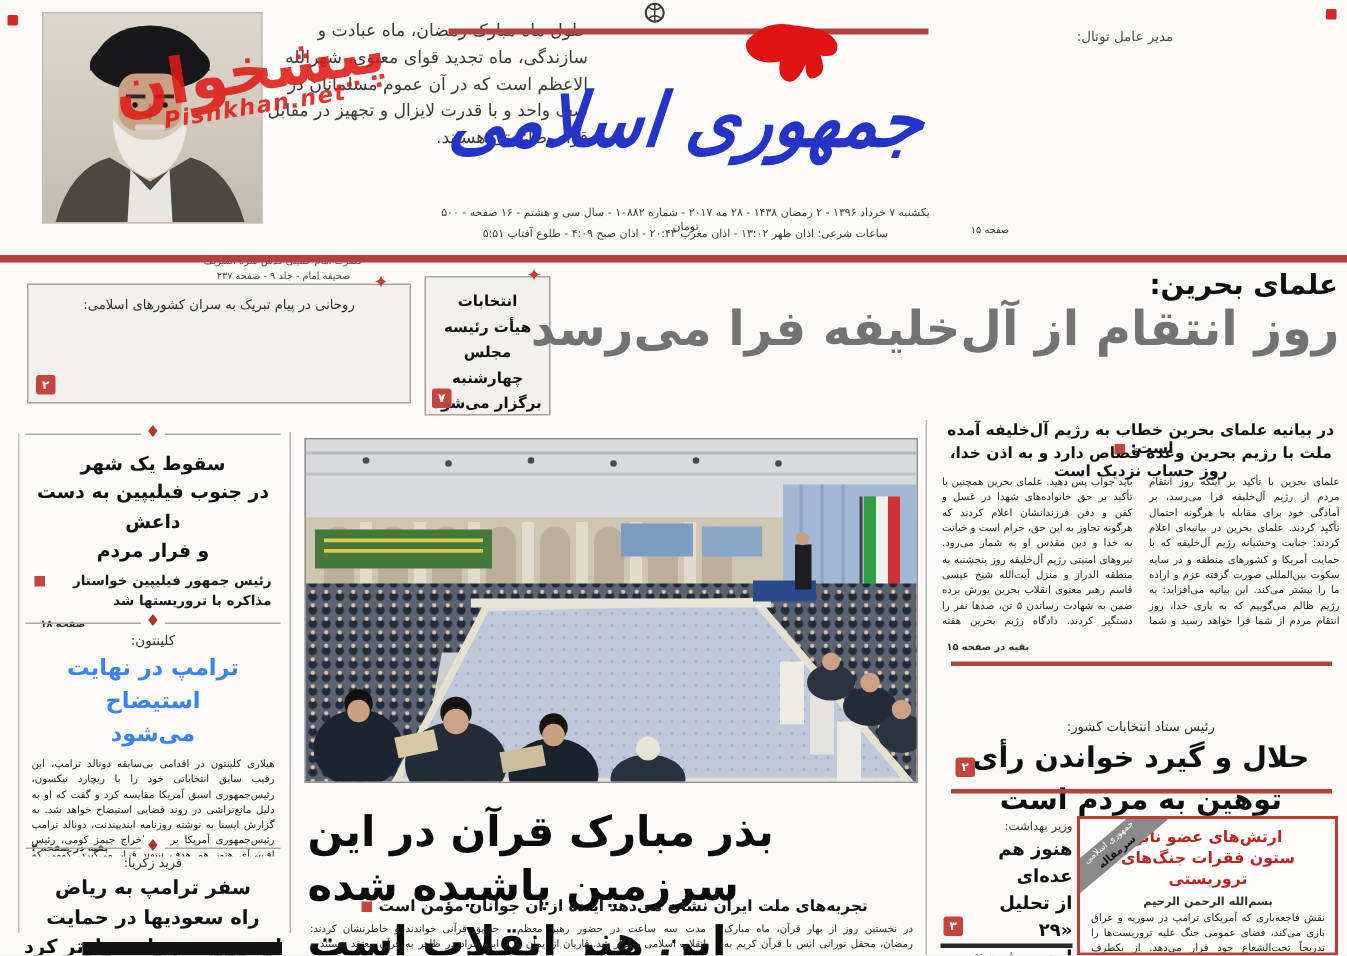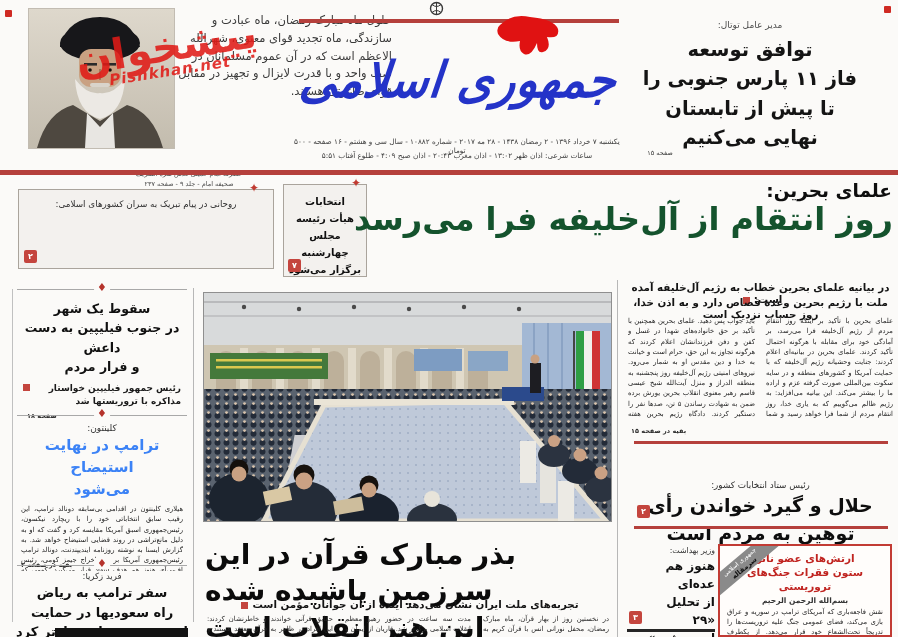--- a/index.html
+++ b/index.html
@@ -38,21 +38,21 @@
   #rouhani-box .kicker { font-size:8.8px; color:#2e2e2e; margin-top:9px; }
   #rouhani-box .headline { font-size:16.5px; font-weight:bold; line-height:1.45; margin-top:2px; color:#101010; }
   #majlis-box { left:283px; top:184px; width:84px; height:93px; }
   #majlis-box .headline { font-size:10px; font-weight:bold; line-height:1.7; margin-top:8px; color:#101010; }
   .box-diamond { position:absolute; top:-8px; color:#c03a30; font-size:12px; line-height:1; }
   .badge { position:absolute; width:13px; height:13px; background:#c4453e; color:#fff; font-size:8px; font-weight:bold;
            display:flex; align-items:center; justify-content:center; border-radius:2px; }
   #rouhani-box .badge { left:5px; bottom:5px; }
   #majlis-box .badge { left:4px; bottom:4px; }
   #bah-kicker { left:740px; top:180px; width:152px; font-size:18.5px; font-weight:bold; text-align:right; color:#0e0e0e; }
-  #bah-headline { left:396px; top:200px; width:497px; font-size:32px; font-weight:bold; text-align:center; color:#14532d; white-space:nowrap; letter-spacing:-1px; }
+  #bah-headline { left:396px; top:200px; width:497px; font-size:32px; font-weight:bold; text-align:center; color:#737373; white-space:nowrap; letter-spacing:-1px; }
 
   
   .vline { width:1px; background:#b7b7b7; }
   #divider-a { left:193px; top:288px; height:334px; }
   #divider-b { left:617px; top:280px; height:357px; }
 
   
   #left-col { left:12px; top:289px; width:179px; height:333px; border-left:1px solid #c0c0c0; }
   .sepline { position:absolute; left:4px; right:4px; border-top:1px solid #a8a8a8; }
   .sepline .diamond { position:absolute; left:50%; top:-8px; transform:translateX(-50%); background:#fbfaf8; padding:0 3px; color:#b5332c; font-size:11px; line-height:1; }
@@ -160,24 +160,20 @@
   <div class="abs" id="blood-splash">
     <svg width="72" height="48" viewBox="0 0 72 48">
       <path d="M8 12 Q20 0 38 4 Q62 6 66 16 Q68 26 55 24 Q60 36 51 39 Q45 41 45 30 Q39 44 32 41 Q26 38 28 28 Q12 31 6 21 Q4 15 8 12 Z" fill="#e01212"></path>
     </svg>
   </div>
   <div class="abs" id="info1">یکشنبه ۷ خرداد ۱۳۹۶ - ۲ رمضان ۱۴۳۸ - ۲۸ مه ۲۰۱۷ - شماره ۱۰۸۸۲ - سال سی و هشتم - ۱۶ صفحه - ۵۰۰ تومان</div>
   <div class="abs" id="info2">ساعات شرعی: اذان ظهر ۱۳:۰۲ - اذان مغرب ۲۰:۴۳ - اذان صبح ۴:۰۹ - طلوع آفتاب ۵:۵۱</div>
 
   <div class="abs" id="total-story">
     <div class="kicker">مدیر عامل توتال:</div>
-    <div class="headline pre">توافق توسعه
-فاز ۱۱ پارس جنوبی را
-تا پیش از تابستان
-نهایی می‌کنیم</div>
   </div>
   <div class="abs" id="total-page">صفحه ۱۵</div>
 
   <div class="abs" id="main-rule"></div>
 
   <div class="abs graybox" id="rouhani-box">
     <span class="box-diamond" style="right:14px">✦</span>
     <div class="kicker">روحانی در پیام تبریک به سران کشورهای اسلامی:</div>
     <div class="badge">۲</div>
   </div>

